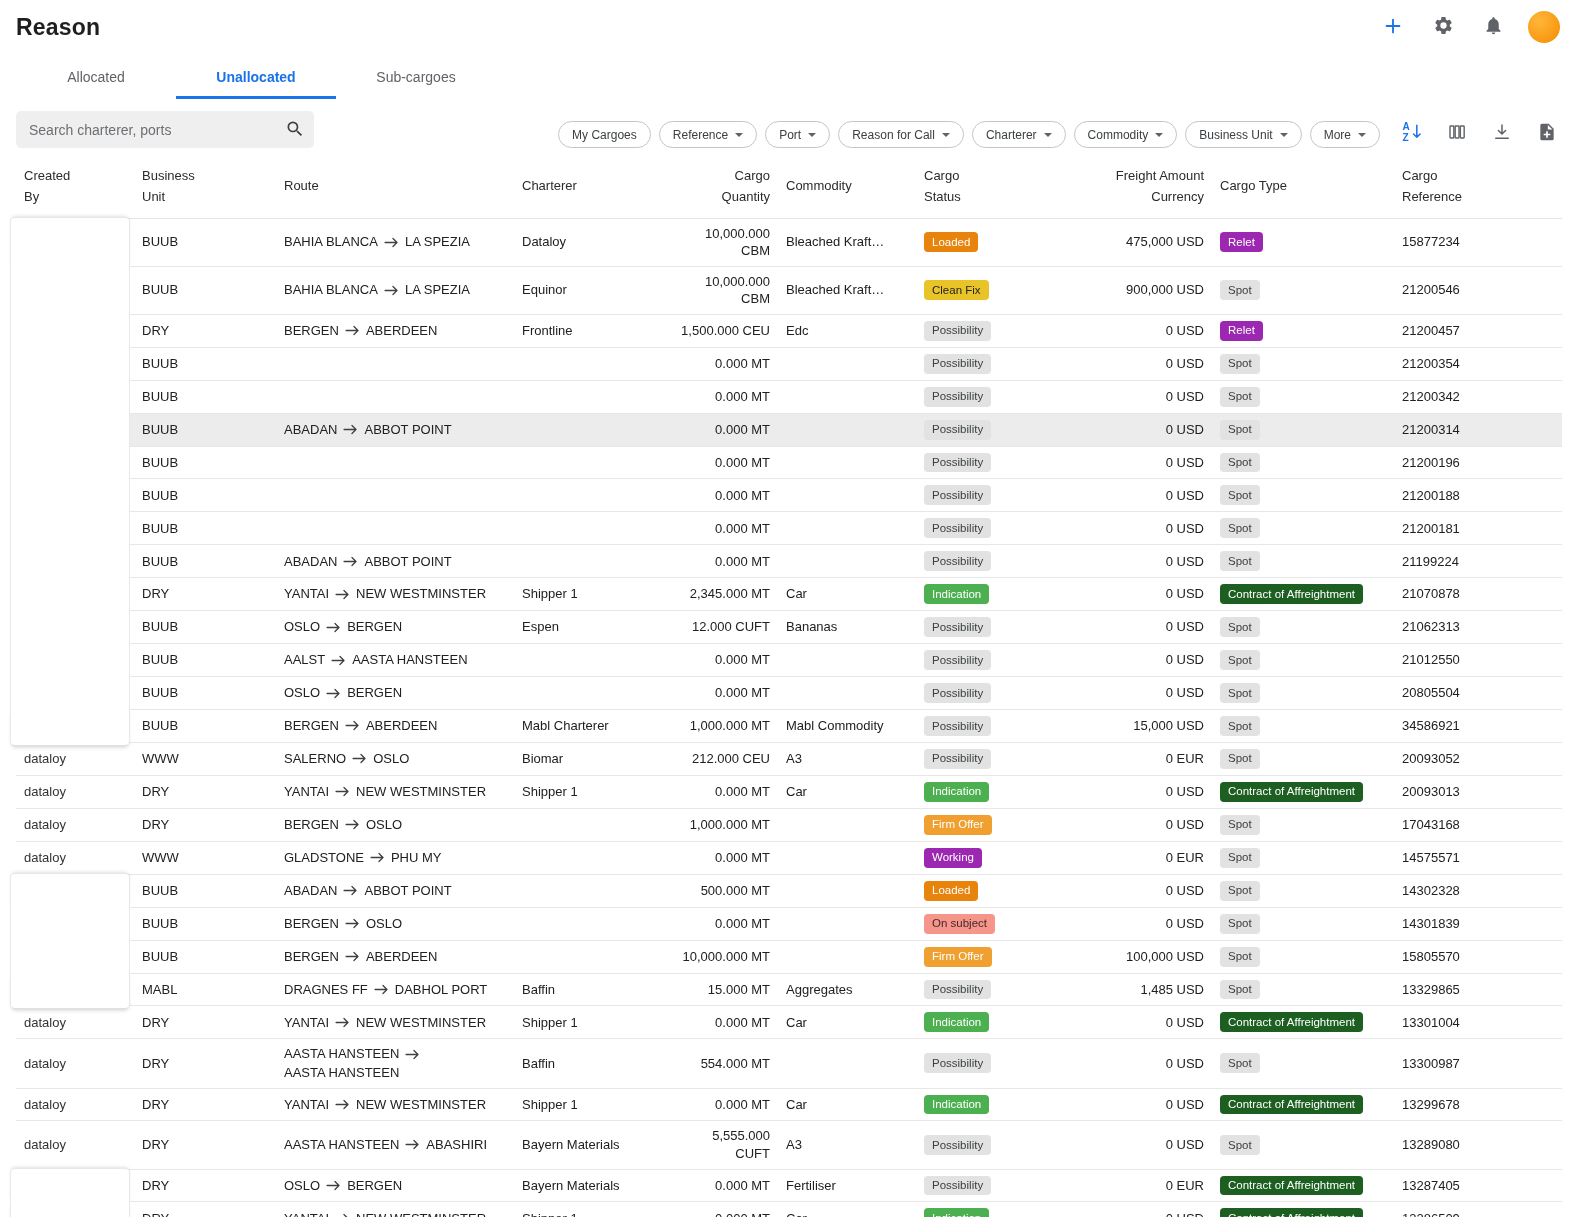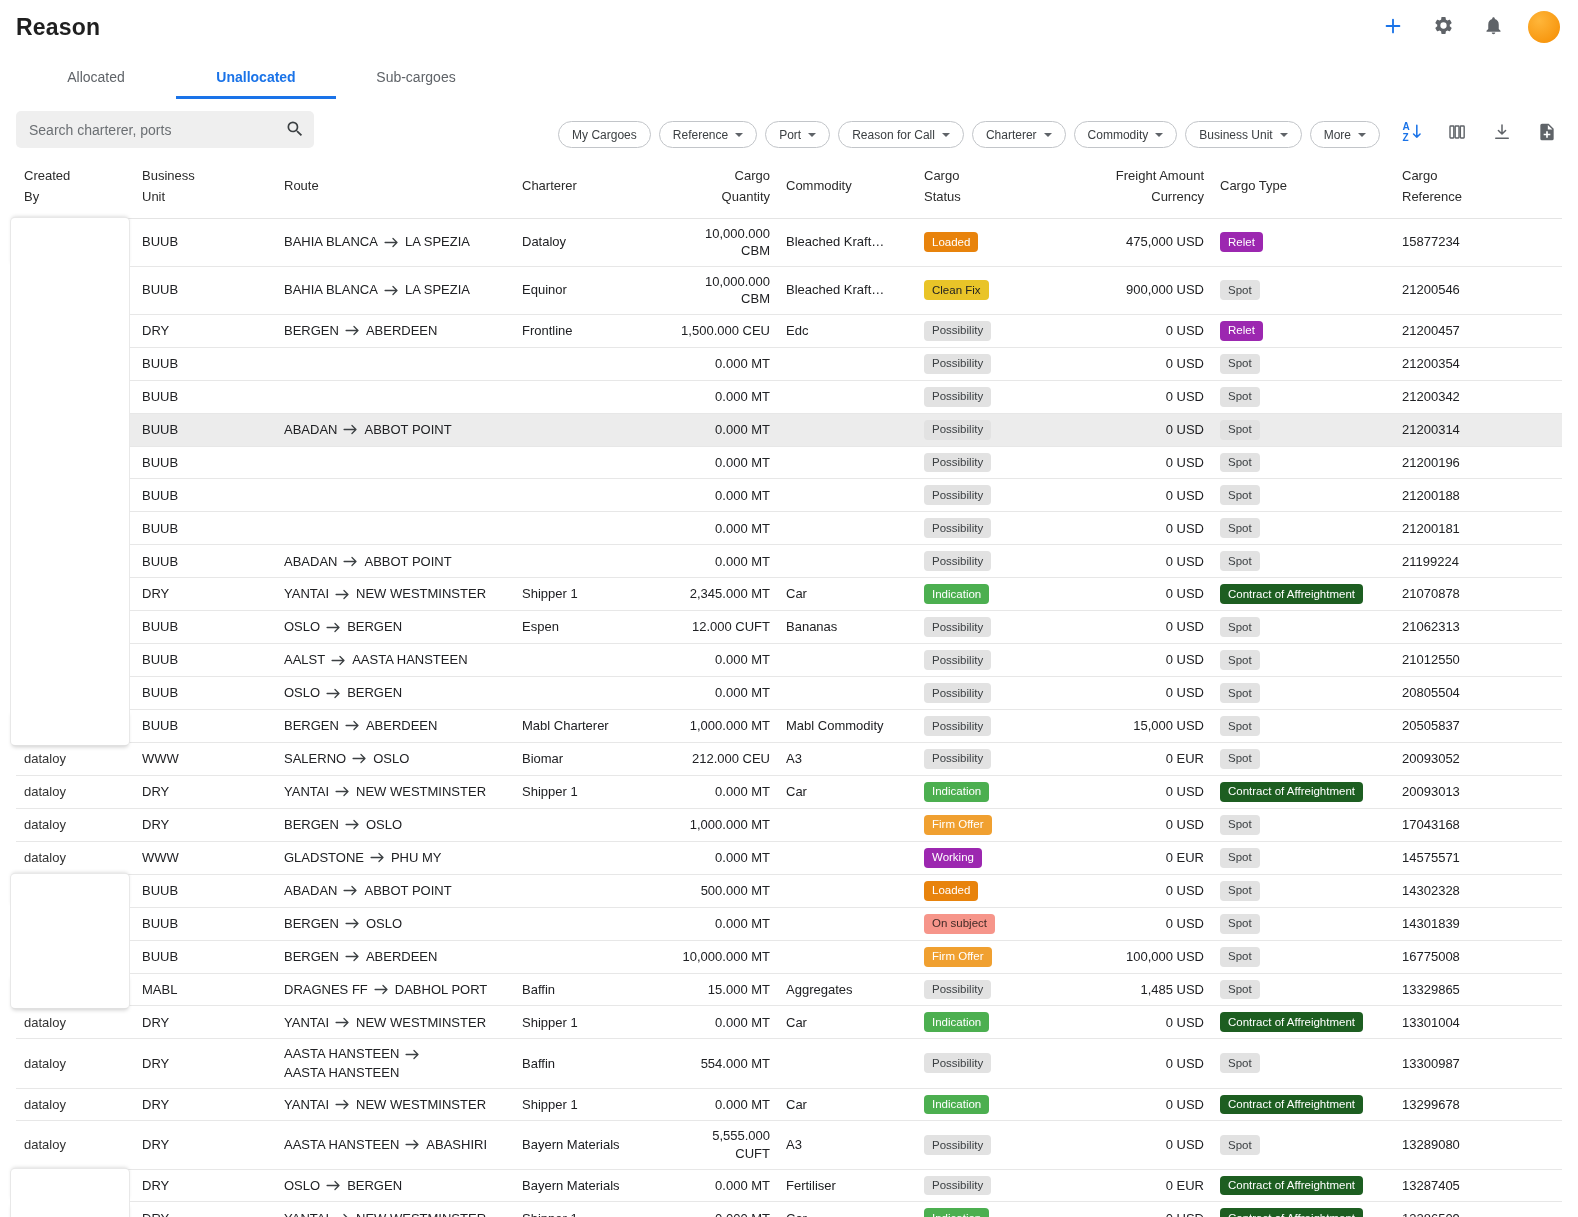--- a/index.html
+++ b/index.html
@@ -607,21 +607,21 @@
     <td>Mabl Charterer</td>
     <td class="right">1,000.000 MT</td>
     <td>Mabl Commodity</td>
     <td>
       <span class="badge" style="background: rgb(226, 226, 226); color: rgb(60, 64, 67);">Possibility</span>
     </td>
     <td class="right">15,000 USD</td>
     <td>
       <span class="badge" style="background: rgb(226, 226, 226); color: rgb(60, 64, 67);">Spot</span>
     </td>
-    <td>20505837</td>
+    <td>34586921</td>
   </tr>
           <tr class="cargo-row">
     <td class="c-created">
       <span>dataloy</span>
       
     </td>
     <td>WWW</td>
     <td>
       <span class="route-cell-inner">
         <span>SALERNO</span>
@@ -810,21 +810,21 @@
     <td></td>
     <td class="right">10,000.000 MT</td>
     <td></td>
     <td>
       <span class="badge" style="background: rgb(240, 160, 48); color: rgb(255, 255, 255);">Firm Offer</span>
     </td>
     <td class="right">100,000 USD</td>
     <td>
       <span class="badge" style="background: rgb(226, 226, 226); color: rgb(60, 64, 67);">Spot</span>
     </td>
-    <td>16775008</td>
+    <td>15805570</td>
   </tr>
           <tr class="cargo-row">
     <td class="c-created">
       <span></span>
       <div class="redaction on r-bottom"></div>
     </td>
     <td>MABL</td>
     <td>
       <span class="route-cell-inner">
         <span>DRAGNES FF</span>

